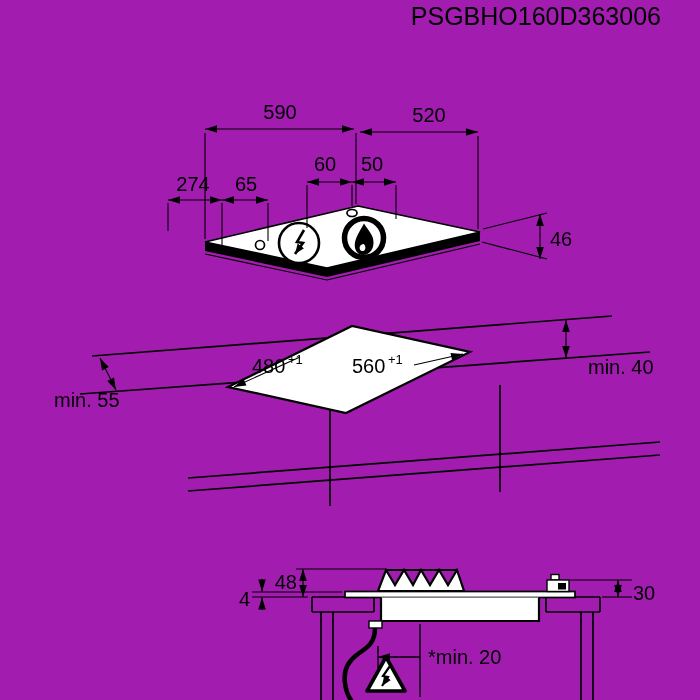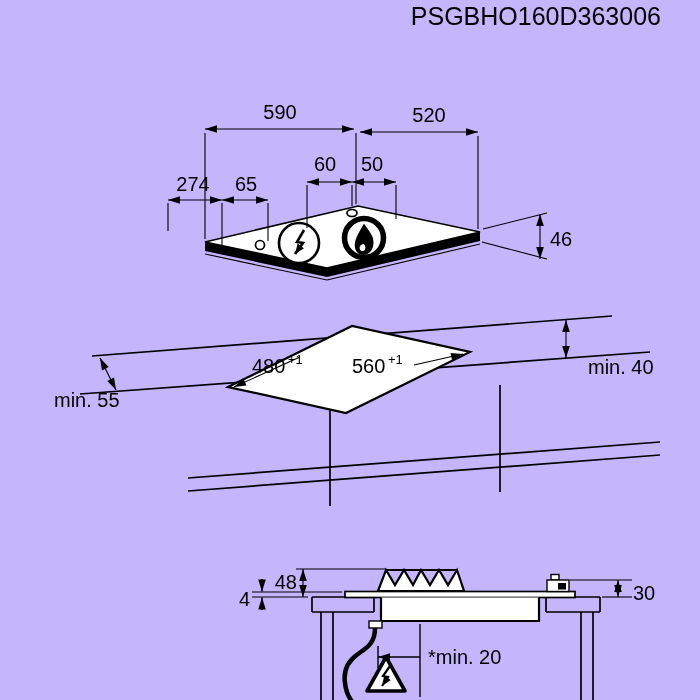--- a/index.html
+++ b/index.html
@@ -1,16 +1,16 @@
 <!DOCTYPE html>
 <html><head>
 <meta charset="utf-8">
 <style>
   html,body{margin:0;padding:0;background:#ffffff;}
-  #stage{width:700px;height:700px;background:#c4b5fd;position:relative;overflow:hidden;}
+  #stage{width:700px;height:700px;background:#a21caf;position:relative;overflow:hidden;}
   svg{display:block;}
   text{fill:#000;stroke:none;font-family:"Liberation Sans",sans-serif;}
   .title{font-size:25px;}
   .dim{font-size:20px;}
   .sup{font-size:13px;}
   .s1{stroke:#000;stroke-width:1.1;fill:none;}
   .s13{stroke:#000;stroke-width:1.4;fill:none;}
   .s17{stroke:#000;stroke-width:1.7;fill:none;}
   .s2{stroke:#000;stroke-width:2.2;fill:none;}
   .s26{stroke:#000;stroke-width:2.6;fill:none;}

